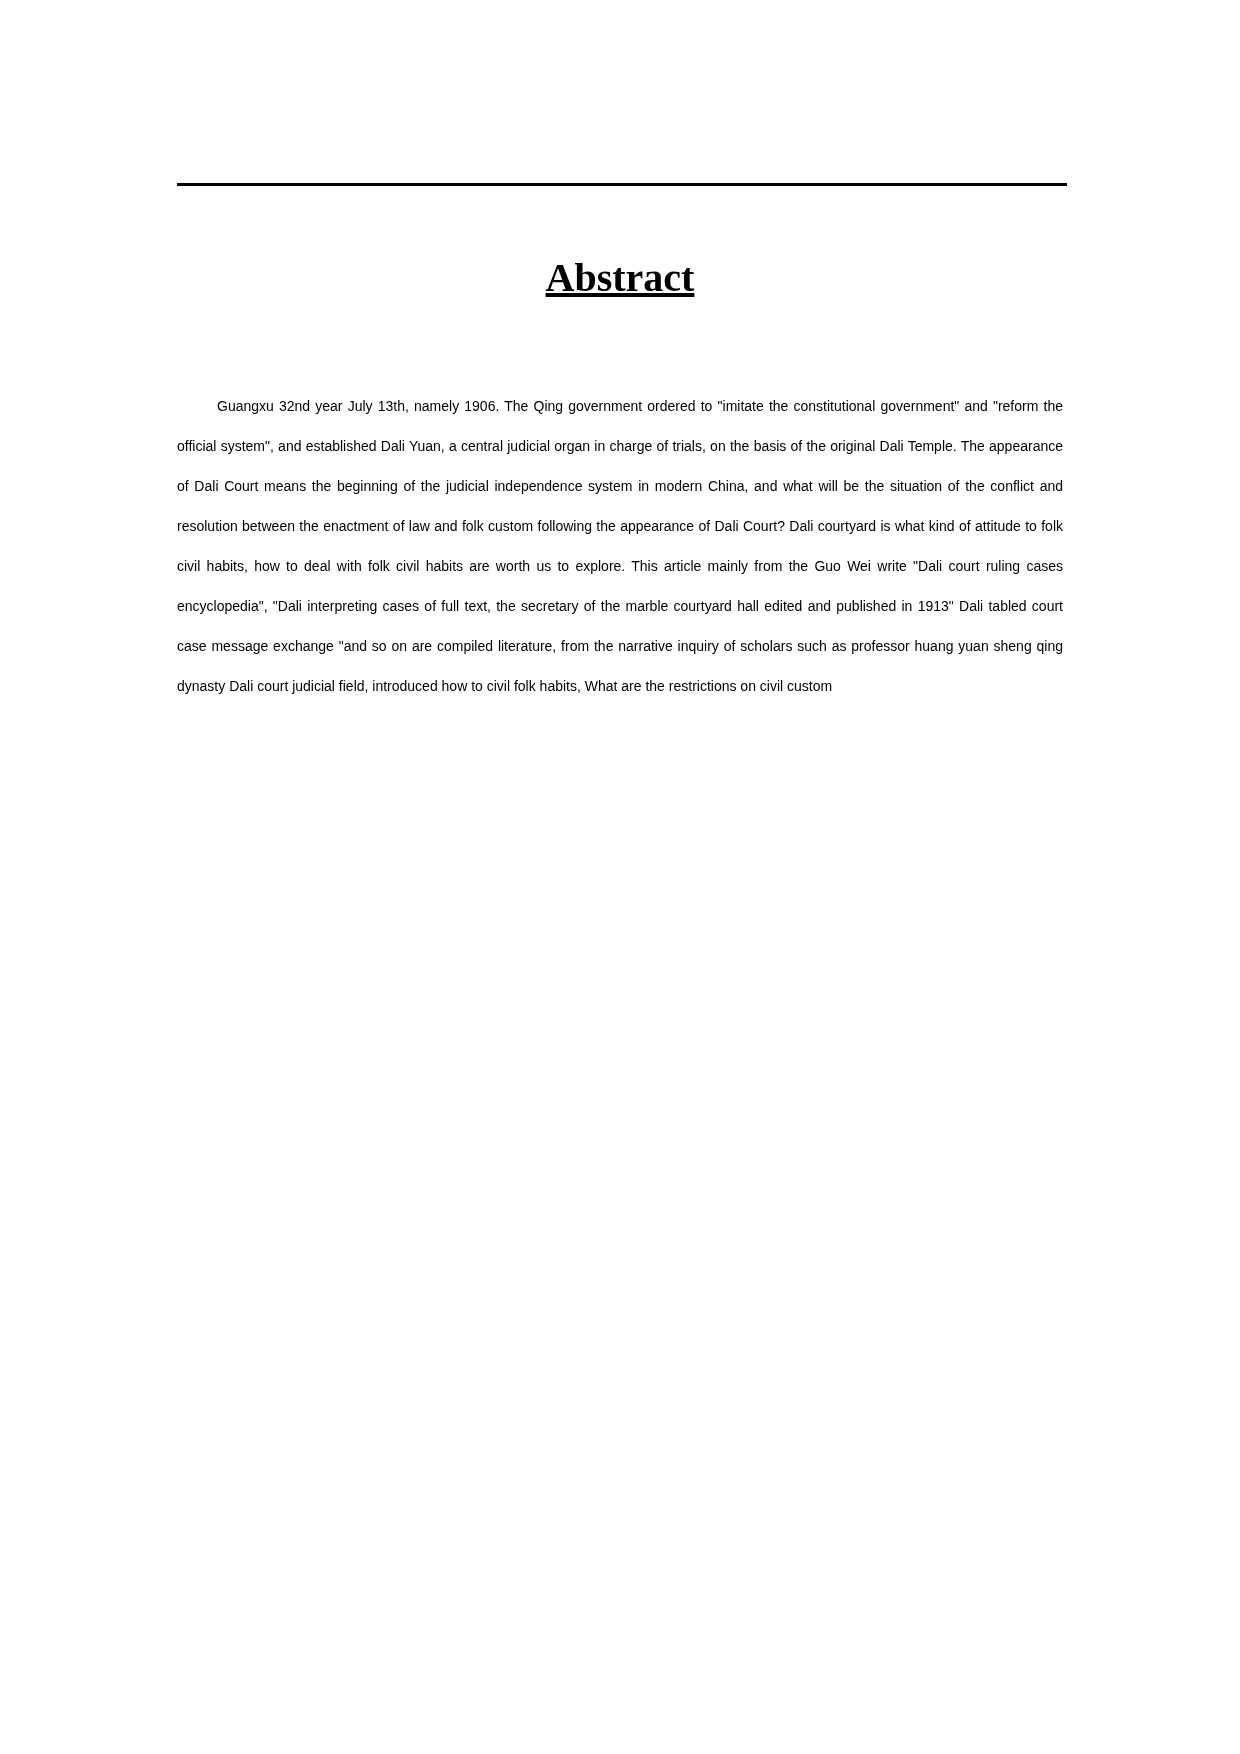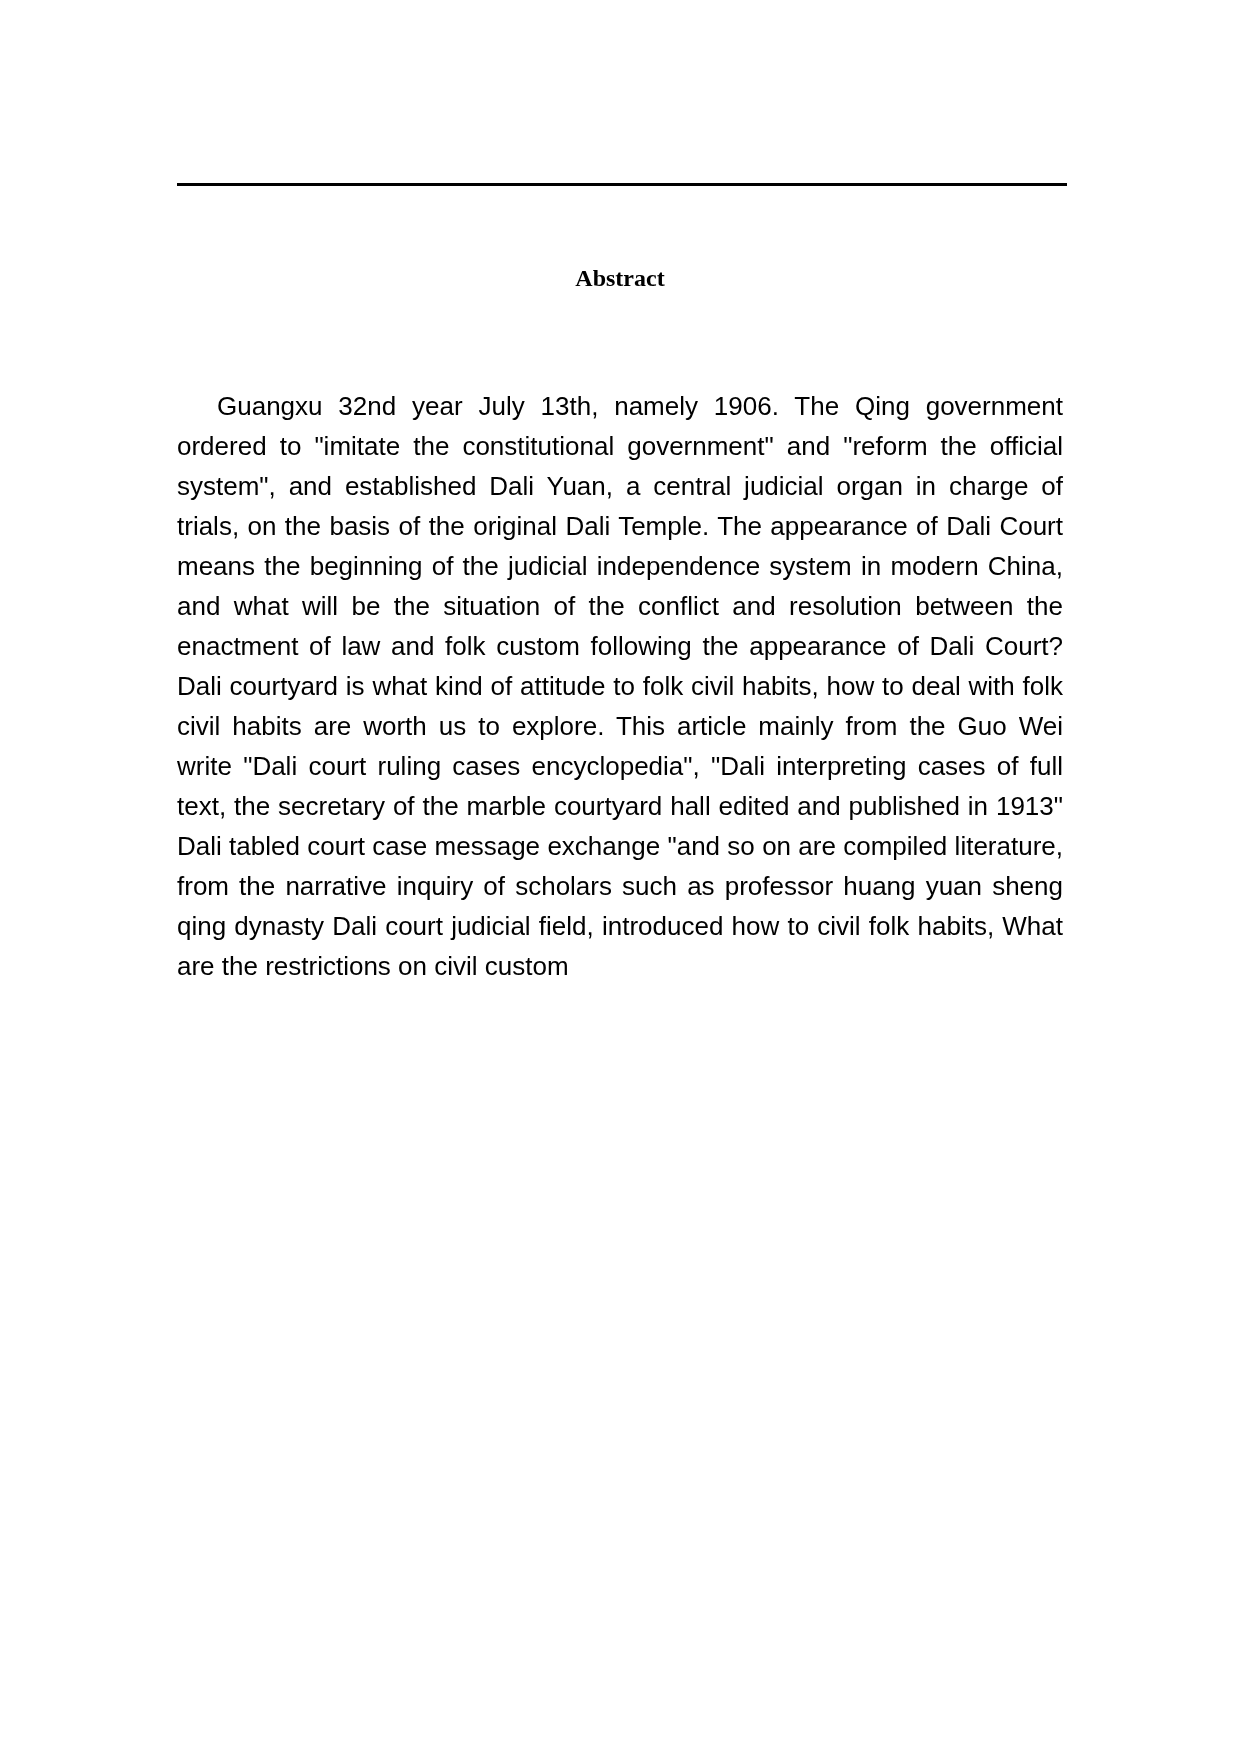--- a/index.html
+++ b/index.html
@@ -25,31 +25,32 @@
   }
   .abstract-heading {
     position: absolute;
     left: 0;
     right: 0;
     top: 260px;
     margin: 0;
     text-align: center;
     font-family: "Liberation Serif", "DejaVu Serif", serif;
     font-weight: bold;
-    font-size: 24px;
+    font-size: 40px;
     line-height: 36px;
     color: #000000;
+    text-decoration: underline;
   }
   .text-block {
     position: absolute;
     left: 177px;
     top: 386px;
     width: 886px;
     font-family: "Liberation Sans", "DejaVu Sans", sans-serif;
-    font-size: 26px;
+    font-size: 14px;
     line-height: 40px;
     color: #000000;
   }
   .text-block p {
     margin: 0;
     text-align: justify;
     text-indent: 40px;
   }
   .kw-label {
     font-weight: bold;

